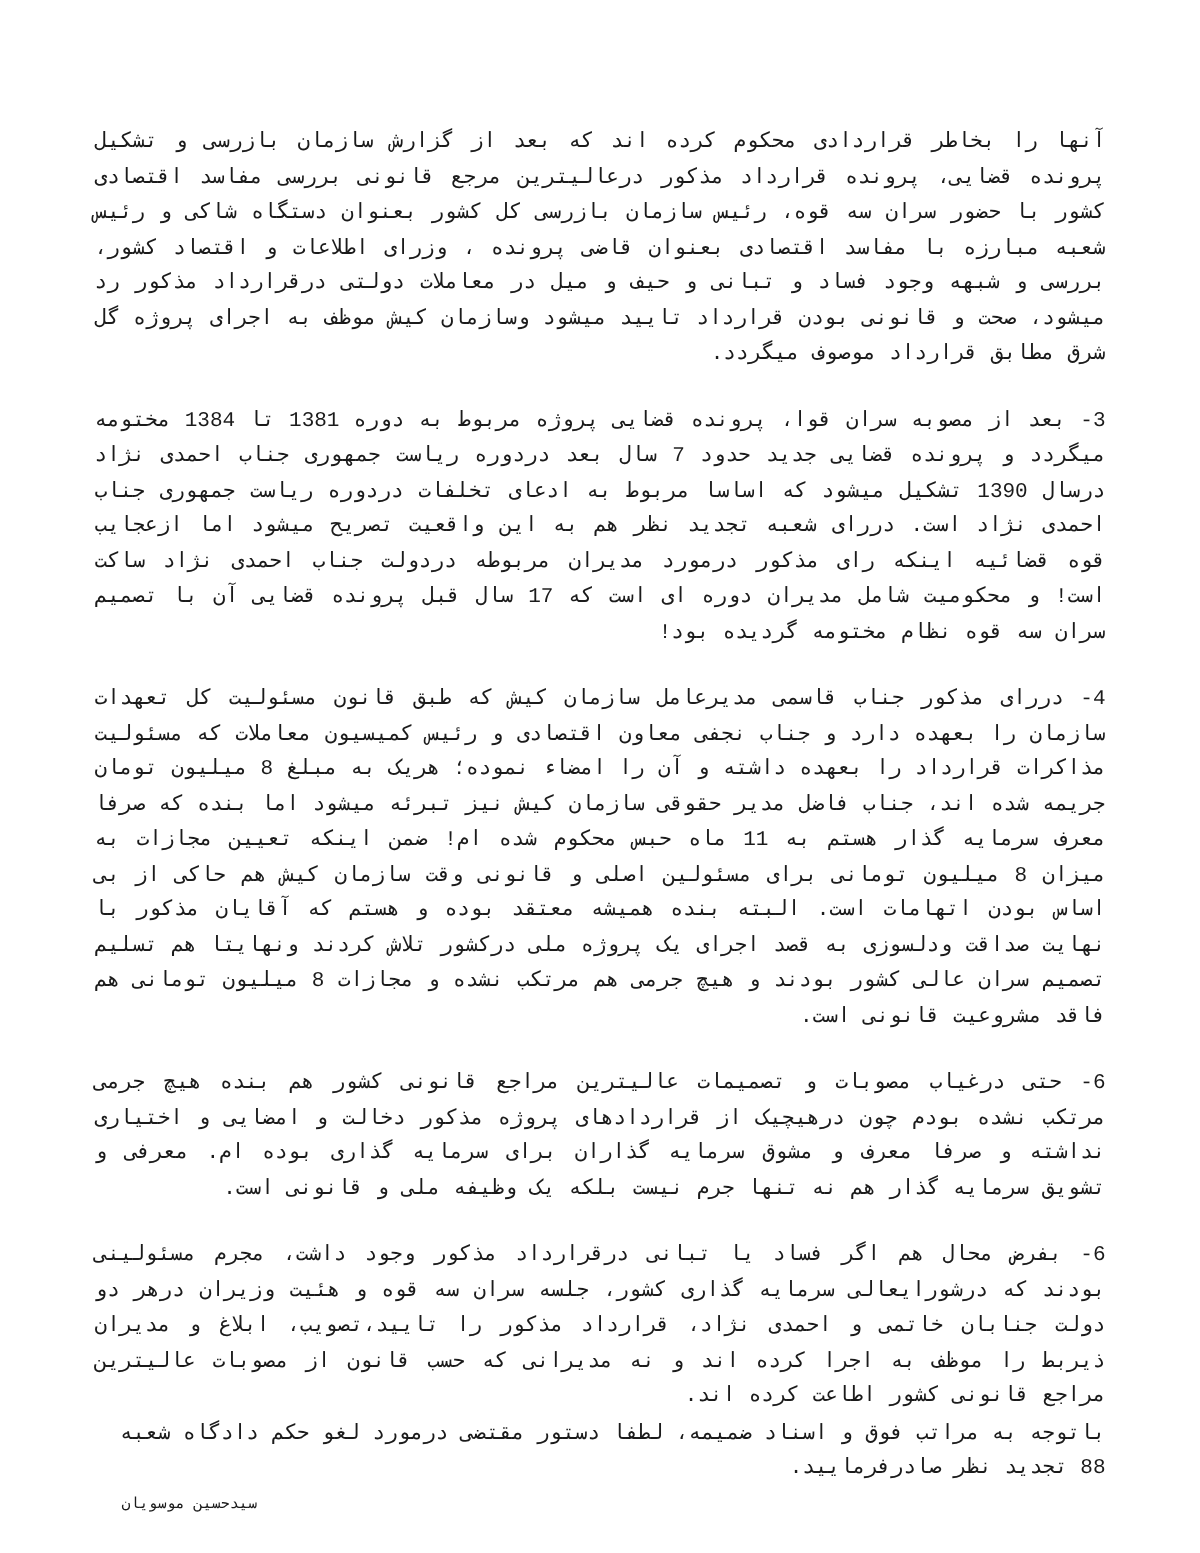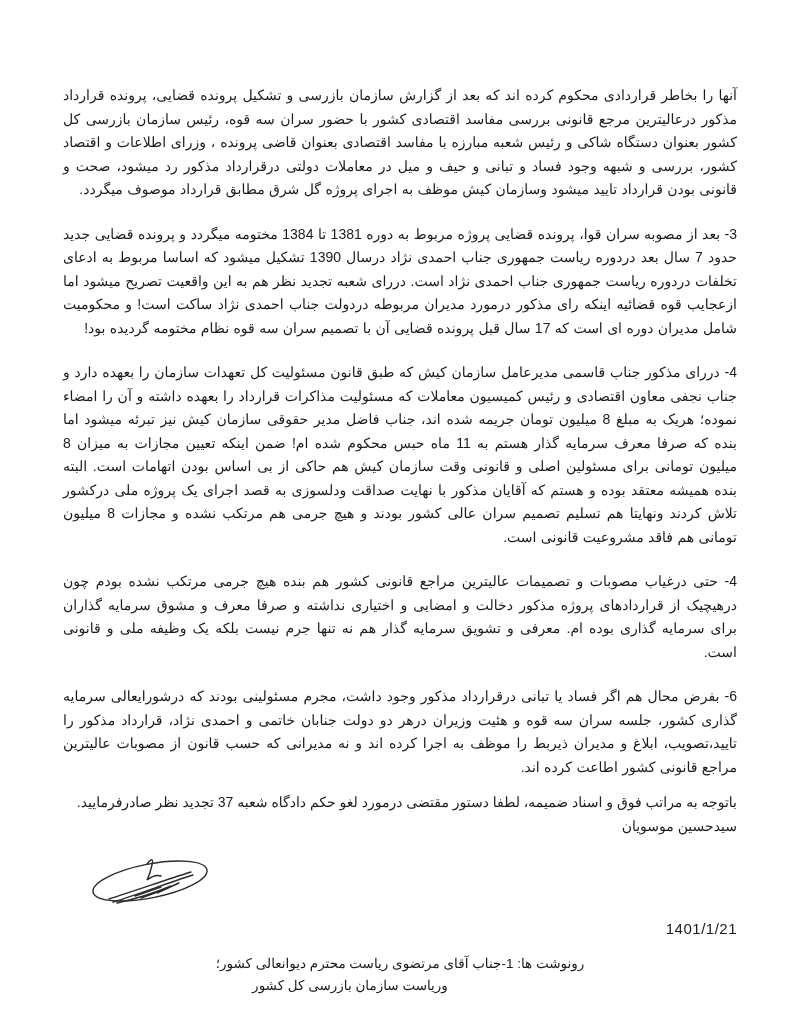--- a/index.html
+++ b/index.html
@@ -3,46 +3,46 @@
 <meta charset="utf-8">
 <style>
   html, body { margin: 0; padding: 0; background: #ffffff; }
   .page {
     position: relative;
     width: 800px;
     height: 1035px;
     margin: 0 auto;
     background: #ffffff;
     overflow: hidden;
-    font-family: Liberation Sans, sans-serif;
+    font-family: Liberation Mono, monospace;
     color: #1b1b1b;
     box-sizing: border-box;
     padding: 84px 63px 0 63px;
   }
   .body-text p {
     direction: rtl;
     text-align: justify;
     text-align-last: right;
     font-size: 14px;
     line-height: 23.5px;
     margin: 0 0 21px 0;
     word-spacing: 0.5px;
   }
-  .body-text p.no-gap { margin-bottom: 12px; }
+  .body-text p.no-gap { margin-bottom: 1px; }
   .closing-line {
     direction: rtl;
     text-align: right;
     font-size: 14px;
     line-height: 23.5px;
     margin: 0;
   }
   .signer-name {
     direction: rtl;
-    text-align: right;
-    font-size: 14px;
+    text-align: left;
+    font-size: 10px;
     line-height: 23.5px;
     margin: 0 0 0 18px;
   }
   .signature-wrap {
     margin: 14px 0 0 24px;
     width: 126px;
     height: 60px;
   }
   .signature-wrap svg { display: block; }
   .letter-date {
@@ -63,25 +63,25 @@
 </style>
 </head>
 <body>
 
 <div class="page">
 
   <div class="body-text">
     <p>آنها را بخاطر قراردادی محکوم کرده اند که بعد از گزارش سازمان بازرسی و تشکیل پرونده قضایی، پرونده قرارداد مذکور درعالیترین مرجع قانونی بررسی مفاسد اقتصادی کشور با حضور سران سه قوه، رئیس سازمان بازرسی کل کشور بعنوان دستگاه شاکی و رئیس شعبه مبارزه با مفاسد اقتصادی بعنوان قاضی پرونده ، وزرای اطلاعات و اقتصاد کشور، بررسی و شبهه وجود فساد و تبانی و حیف و میل در معاملات دولتی درقرارداد مذکور رد میشود، صحت و قانونی بودن قرارداد تایید میشود وسازمان کیش موظف به اجرای پروژه گل شرق مطابق قرارداد موصوف میگردد.</p>
     <p>3- بعد از مصوبه سران قوا، پرونده قضایی پروژه مربوط به دوره 1381 تا 1384 مختومه میگردد و پرونده قضایی جدید حدود 7 سال بعد دردوره ریاست جمهوری جناب احمدی نژاد درسال 1390 تشکیل میشود که اساسا مربوط به ادعای تخلفات دردوره ریاست جمهوری جناب احمدی نژاد است. دررای شعبه تجدید نظر هم به این واقعیت تصریح میشود اما ازعجایب قوه قضائیه اینکه رای مذکور درمورد مدیران مربوطه دردولت جناب احمدی نژاد ساکت است! و محکومیت شامل مدیران دوره ای است که 17 سال قبل پرونده قضایی آن با تصمیم سران سه قوه نظام مختومه گردیده بود!</p>
     <p>4- دررای مذکور جناب قاسمی مدیرعامل سازمان کیش که طبق قانون مسئولیت کل تعهدات سازمان را بعهده دارد و جناب نجفی معاون اقتصادی و رئیس کمیسیون معاملات که مسئولیت مذاکرات قرارداد را بعهده داشته و آن را امضاء نموده؛ هریک به مبلغ 8 میلیون تومان جریمه شده اند، جناب فاضل مدیر حقوقی سازمان کیش نیز تبرئه میشود اما بنده که صرفا معرف سرمایه گذار هستم به 11 ماه حبس محکوم شده ام! ضمن اینکه تعیین مجازات به میزان 8 میلیون تومانی برای مسئولین اصلی و قانونی وقت سازمان کیش هم حاکی از بی اساس بودن اتهامات است. البته بنده همیشه معتقد بوده و هستم که آقایان مذکور با نهایت صداقت ودلسوزی به قصد اجرای یک پروژه ملی درکشور تلاش کردند ونهایتا هم تسلیم تصمیم سران عالی کشور بودند و هیچ جرمی هم مرتکب نشده و مجازات 8 میلیون تومانی هم فاقد مشروعیت قانونی است.</p>
-    <p>4- حتی درغیاب مصوبات و تصمیمات عالیترین مراجع قانونی کشور هم بنده هیچ جرمی مرتکب نشده بودم چون درهیچیک از قراردادهای پروژه مذکور دخالت و امضایی و اختیاری نداشته و صرفا معرف و مشوق سرمایه گذاران برای سرمایه گذاری بوده ام. معرفی و تشویق سرمایه گذار هم نه تنها جرم نیست بلکه یک وظیفه ملی و قانونی است.</p>
+    <p>6- حتی درغیاب مصوبات و تصمیمات عالیترین مراجع قانونی کشور هم بنده هیچ جرمی مرتکب نشده بودم چون درهیچیک از قراردادهای پروژه مذکور دخالت و امضایی و اختیاری نداشته و صرفا معرف و مشوق سرمایه گذاران برای سرمایه گذاری بوده ام. معرفی و تشویق سرمایه گذار هم نه تنها جرم نیست بلکه یک وظیفه ملی و قانونی است.</p>
     <p class="no-gap">6- بفرض محال هم اگر فساد یا تبانی درقرارداد مذکور وجود داشت، مجرم مسئولینی بودند که درشورایعالی سرمایه گذاری کشور، جلسه سران سه قوه و هئیت وزیران درهر دو دولت جنابان خاتمی و احمدی نژاد، قرارداد مذکور را تایید،تصویب، ابلاغ و مدیران ذیربط را موظف به اجرا کرده اند و نه مدیرانی که حسب قانون از مصوبات عالیترین مراجع قانونی کشور اطاعت کرده اند.</p>
   </div>
 
-  <div class="closing-line">باتوجه به مراتب فوق و اسناد ضمیمه، لطفا دستور مقتضی درمورد لغو حکم دادگاه شعبه 37 تجدید نظر صادرفرمایید.</div>
+  <div class="closing-line">باتوجه به مراتب فوق و اسناد ضمیمه، لطفا دستور مقتضی درمورد لغو حکم دادگاه شعبه 88 تجدید نظر صادرفرمایید.</div>
 
   <div class="signer-name">سیدحسین موسویان</div>
 
   <div class="signature-wrap">
     <svg width="126" height="60" viewBox="0 0 126 60">
       <g fill="none" stroke="#2a2a2a" stroke-width="1.4" stroke-linecap="round">
         <ellipse cx="63" cy="29" rx="58" ry="17" transform="rotate(-11 63 29)"></ellipse>
         <path d="M22 47 C 45 40, 78 28, 104 20"></path>
         <path d="M26 50 C 50 43, 80 31, 106 23"></path>
         <path d="M30 51 C 52 46, 70 40, 84 34 L 70 41 L 92 31"></path>

